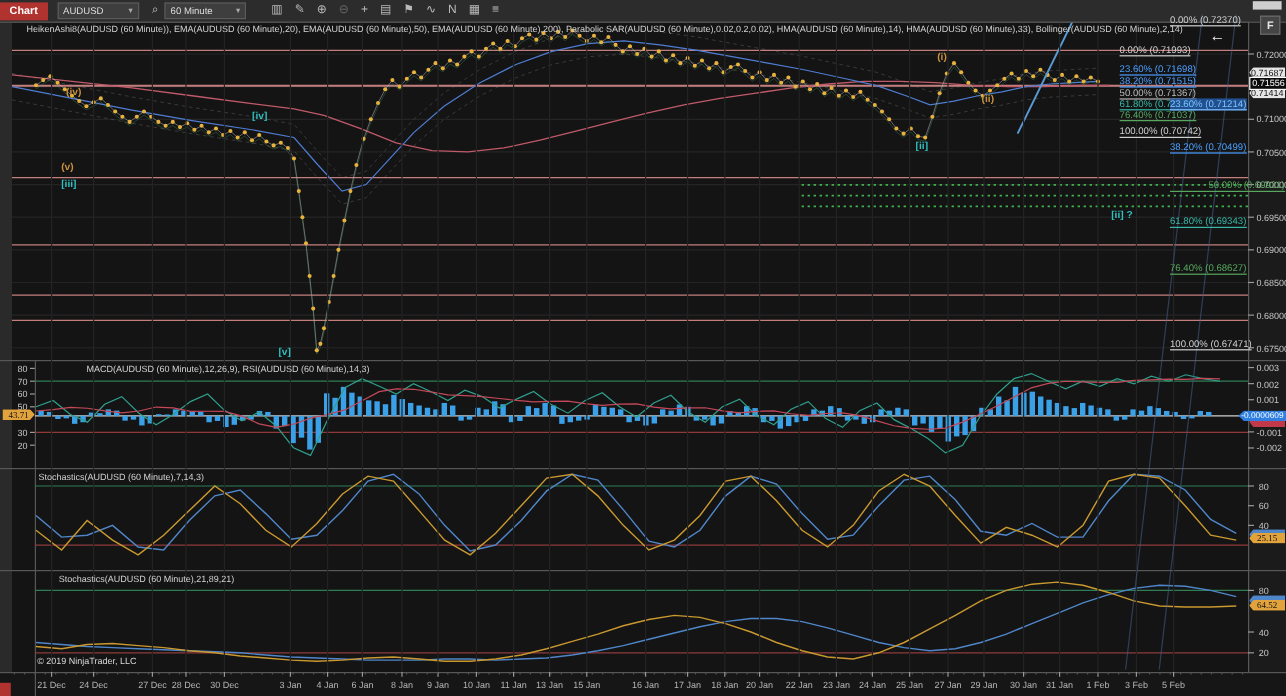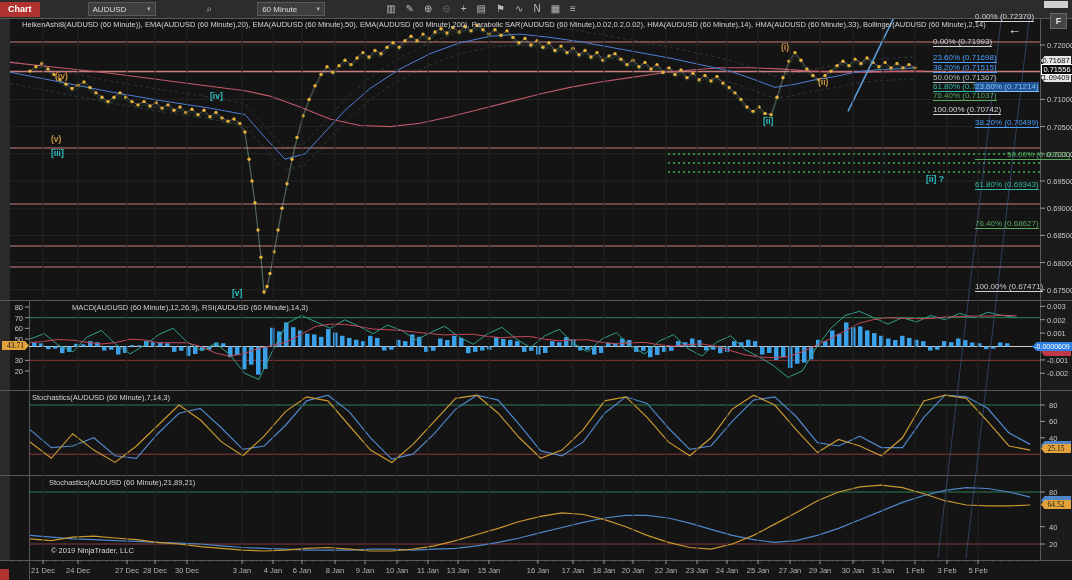--- a/index.html
+++ b/index.html
@@ -1,20 +1,20 @@
 <!DOCTYPE html>
 <html><head>
 <meta charset="utf-8">
 <style>
   html,body{margin:0;padding:0;background:#111;}
   #root{position:relative;width:1072px;height:580px;background:#161616;overflow:hidden;
         font-family:"Liberation Sans",sans-serif;-webkit-font-smoothing:antialiased;}
   
   #toolbar{position:absolute;left:0;top:0;width:1072px;height:18px;background:#2c2c2c;
-           border-bottom:1px solid #3a3a3a;display:flex;align-items:center;gap:40px;}
+           border-bottom:1px solid #3a3a3a;display:flex;align-items:center;}
   #chart-tab{background:#b13330;color:#fff;font-size:9px;font-weight:bold;padding:2px 8px 3px 8px;margin-right:8px;}
   .dd{background:#3e3e3e;border:1px solid #5a5a5a;color:#ddd;font-size:8px;height:12px;
       display:flex;align-items:center;padding:0 4px;margin-right:6px;min-width:58px;justify-content:space-between;}
   .dd .chev{color:#aaa;font-size:7px;margin-left:6px;}
   .tico{color:#b9b9b9;font-size:10px;margin:0 5px;line-height:16px;}
   .tico.dim{color:#666;}
   
   .panel-bg{position:absolute;left:10px;background:#141414;}
   #left-strip{position:absolute;left:0;top:18px;width:10px;height:542px;background:#2a2a2a;}
   #axis-col{position:absolute;left:1040px;top:18px;width:32px;height:542px;background:#1b1b1b;}
@@ -31,21 +31,21 @@
   .pmark.dark{background:#0c0c0c;color:#fff;border:1px solid #fff;clip-path:none;z-index:5;}
   .pmark.orange{background:#e2a33c;color:#151515;font-family:Liberation Serif, serif;}
   .pmark.blue{background:#2f7fe0;color:#fff;z-index:4;}
   .pmark.red{background:#c23a4a;color:#fff;}
   .pmark.bluesliver{background:#4f86c9;color:#fff;}
   #f-btn{position:absolute;left:1050px;top:13px;width:15px;height:14px;background:#454545;border:1px solid #6a6a6a;
          color:#e8e8e8;font-size:9px;font-weight:bold;text-align:center;line-height:14px;}
   #back-arrow{position:absolute;left:1008px;top:22px;color:#f0f0f0;font-size:13px;}
   #corner-box{position:absolute;left:1044px;top:1px;width:24px;height:7px;background:#cfcfcf;}
   #red-corner{position:absolute;left:0px;top:569px;width:9px;height:11px;background:#b13330;}
-  #copyright{position:absolute;color:#d8d8d8;font-size:7.5px;margin-left:20px;}
+  #copyright{position:absolute;color:#d8d8d8;font-size:7.5px;}
 </style>
 </head>
 <body>
 
 <div id="root">
 
   <div id="toolbar">
     <div id="chart-tab">Chart</div>
     <div class="dd">
       <span>AUDUSD</span>
@@ -736,21 +736,21 @@
       <div class="wave-label" style="left: 210px; top: 91px; color: rgb(47, 193, 193);">[iv]</div>
       <div class="wave-label" style="left: 51px; top: 134px; color: rgb(200, 145, 63);">(v)</div>
       <div class="wave-label" style="left: 51px; top: 148px; color: rgb(47, 193, 193);">[iii]</div>
       <div class="wave-label" style="left: 232px; top: 288px; color: rgb(47, 193, 193);">[v]</div>
       <div class="wave-label" style="left: 781px; top: 42px; color: rgb(200, 145, 63);">(i)</div>
       <div class="wave-label" style="left: 818px; top: 77px; color: rgb(200, 145, 63);">(ii)</div>
       <div class="wave-label" style="left: 763px; top: 116px; color: rgb(47, 193, 193);">[ii]</div>
       <div class="wave-label" style="left: 926px; top: 174px; color: rgb(47, 193, 193);">[ii] ?</div>
       <div class="pmark" style="top: 56px;">0.71687</div>
       <div class="pmark dark" style="top: 64px;">0.71556</div>
-      <div class="pmark" style="top: 73px;">1.09409</div>
+      <div class="pmark" style="top: 73px;">0.71414</div>
       <div class="pmark red" style="top: 347px;"></div>
       <div class="pmark blue" style="top: 342px; width: 40px; left: 1032px; font-size: 7px;">-0.0000609</div>
       <div class="pmark orange" style="left: 2px; width: 27px; top: 341px; clip-path: polygon(0px 0px, 85% 0px, 100% 50%, 85% 100%, 0px 100%);">43.71</div>
       <div class="pmark bluesliver" style="top: 441px;"></div>
       <div class="pmark orange" style="top: 444px;">25.15</div>
       <div class="pmark bluesliver" style="top: 496px;"></div>
       <div class="pmark orange" style="top: 500px;">64.52</div>
     </div>
 </div>
 

